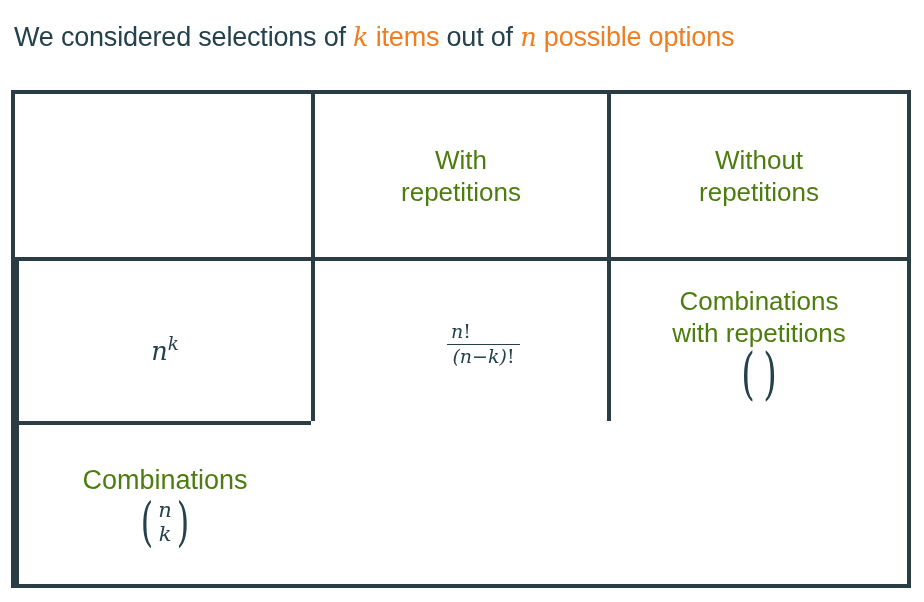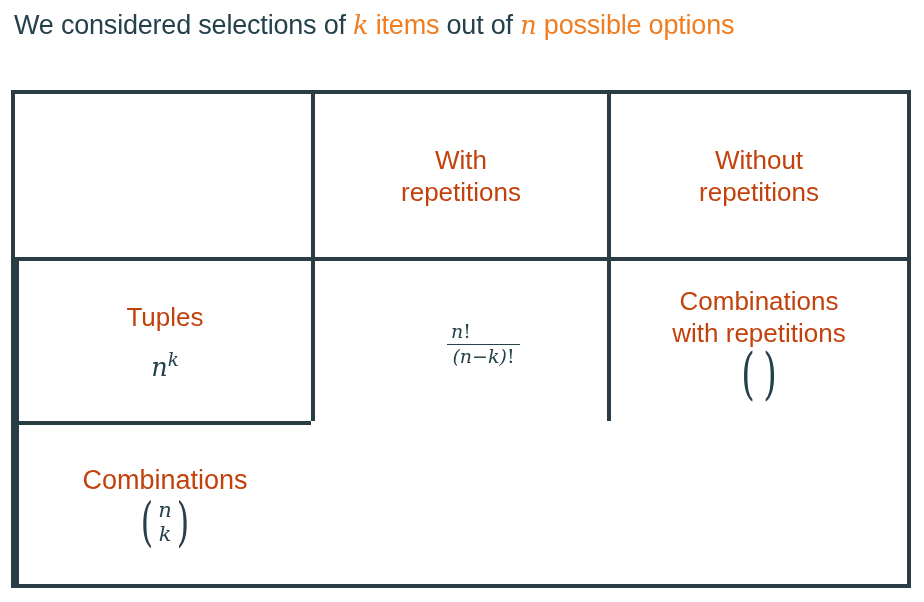--- a/index.html
+++ b/index.html
@@ -13,21 +13,21 @@
     font-family: "Liberation Sans", sans-serif;
     color: #243b44;
     overflow: hidden;
     position: relative;
   }
 
   
   .title {
     position: absolute;
     left: 14px;
-    top: 8px;
+    top: 20px;
     width: 900px;
     font-size: 27px;
     line-height: 34px;
     letter-spacing: -0.2px;
     white-space: nowrap;
     color: #24414c;
   }
   .title .hl {
     color: #ef7d22;
   }
@@ -59,21 +59,21 @@
     text-align: center;
     padding: 2px 6px;
     overflow: hidden;
   }
   .cell.bl { border-left: 4px solid #2b3d44; }
   .cell.bt { border-top: 4px solid #2b3d44; }
 
   .cell .label {
     font-size: 26px;
     line-height: 32px;
-    color: #c2410c;
+    color: #4d7c0f;
     white-space: pre-line;
   }
   .cell .label.big { font-size: 27px; line-height: 34px; }
 
   .formula {
     font-family: "DejaVu Serif", "Liberation Serif", serif;
     color: #24414c;
     margin-top: 4px;
   }
 
@@ -157,21 +157,20 @@
     <span class="label">With
 repetitions</span>
   </div>
   <div class="cell bl">
     <span class="label">Without
 repetitions</span>
   </div>
 
 
   <div class="cell bt bl">
-    <span class="label">Tuples</span>
     <span class="formula pow"><span class="mathvar">n</span><sup class="mathvar">k</sup></span>
   </div>
 
   <div class="cell bt bl">
     <span class="formula frac">
       <span class="num"><span>n</span><span class="up">!</span></span>
       <span class="den"><span>(n−k)</span><span class="up">!</span></span>
     </span>
   </div>
 

